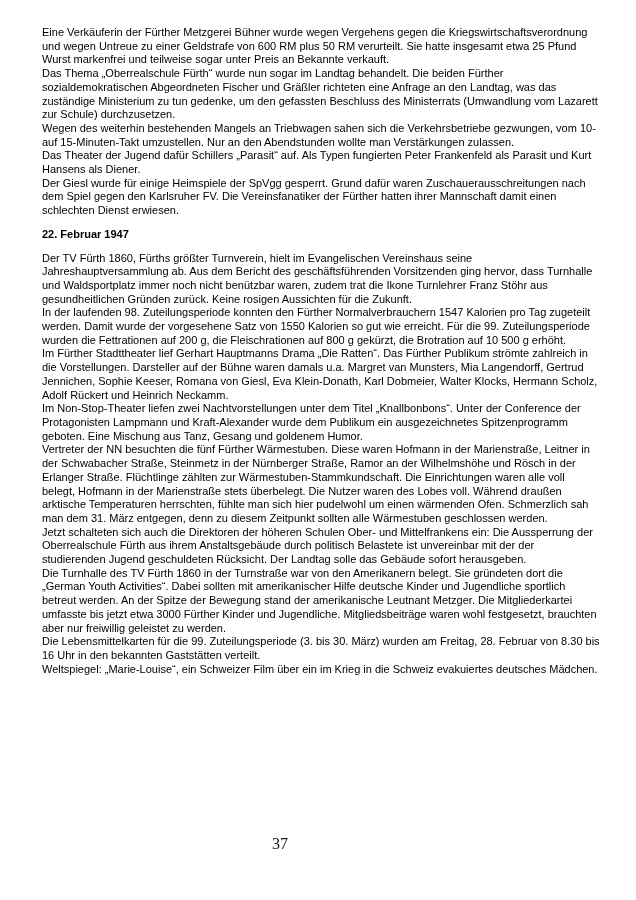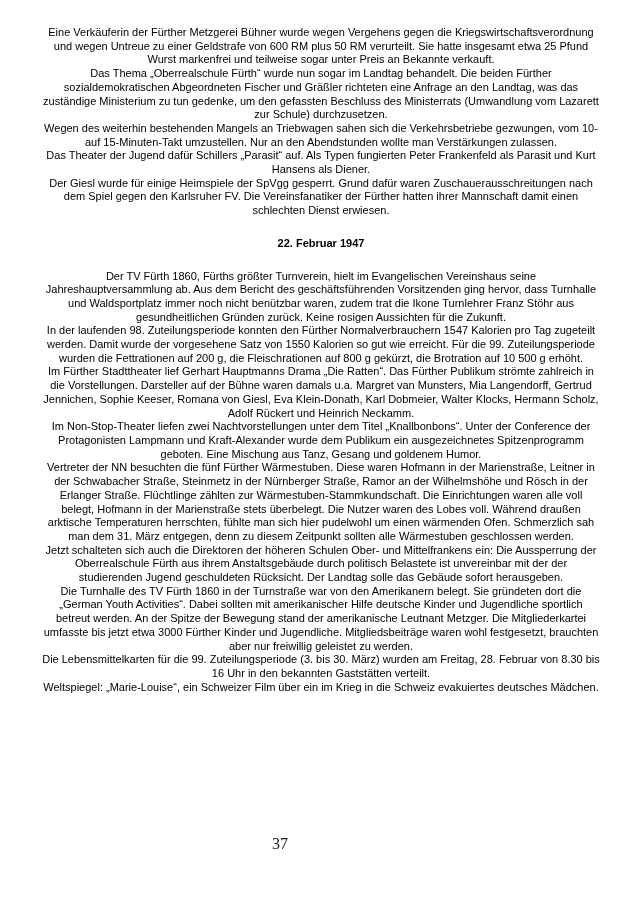--- a/index.html
+++ b/index.html
@@ -17,28 +17,27 @@
     color: #000000;
   }
   .text-block {
     position: absolute;
     left: 42px;
     top: 26px;
     width: 558px;
     font-size: 11px;
     line-height: 13.7px;
     letter-spacing: 0;
-    text-align: center;
   }
   .para {
     margin: 0;
     padding: 0;
   }
   .date-heading {
-    margin: 19px 0;
+    margin: 10px 0;
     padding: 0;
     font-size: 11px;
     line-height: 13.7px;
     font-weight: bold;
   }
   .page-number {
     position: absolute;
     top: 835px;
     left: 42px;
     width: 476px;

